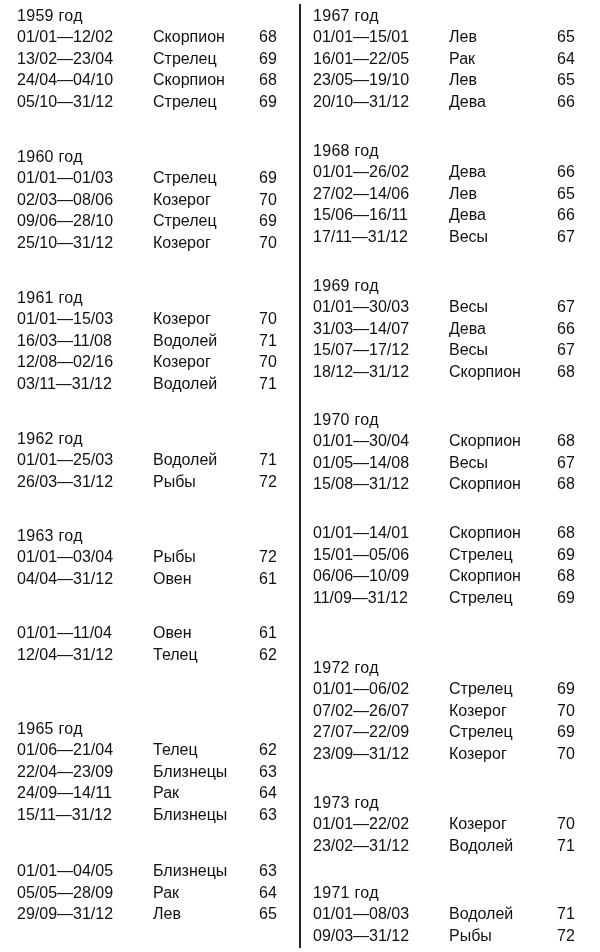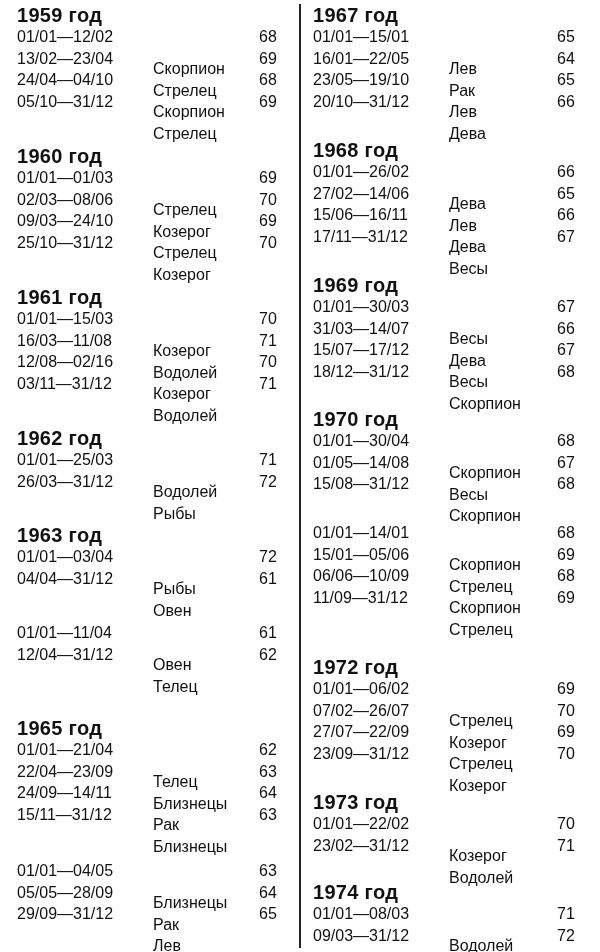--- a/index.html
+++ b/index.html
@@ -8,24 +8,24 @@
     font-family: "Liberation Sans", sans-serif; color: #111111;
   }
   .col { position: absolute; top: 0; }
   .col-left { left: 17px; width: 270px; }
   .col-right { left: 313px; width: 270px; }
   .divider {
     position: absolute; left: 299px; top: 4px; width: 2px; height: 944px;
     background: #222222;
   }
   .block { position: absolute; left: 0; width: 270px; }
-  .year { font-weight: bold; font-size: 20px; line-height: 21px; height: 21px; letter-spacing: 0.3px; }
+  .year { font-weight: normal; font-size: 16px; line-height: 21px; height: 21px; letter-spacing: 0.3px; }
   .row { font-size: 16px; line-height: 21.6px; height: 21.6px; position: relative; white-space: nowrap; }
   .row .dates { position: absolute; left: 0; }
-  .row .sign { position: absolute; left: 136px; margin-top: 32px; }
+  .row .sign { position: absolute; left: 136px; }
   .row .num { position: absolute; left: 242px; }
   .col-right .row .num { left: 244px; }
 </style>
 </head>
 <body>
 
 <div class="col col-left">
 
   <div class="block" style="top:5px">
     <div class="year">1959 год</div>
@@ -57,21 +57,21 @@
         <span class="dates">01/01—01/03</span>
         <span class="sign">Стрелец</span>
         <span class="num">69</span>
       </div>
     <div class="row">
         <span class="dates">02/03—08/06</span>
         <span class="sign">Козерог</span>
         <span class="num">70</span>
       </div>
     <div class="row">
-        <span class="dates">09/03—24/10</span>
+        <span class="dates">09/06—28/10</span>
         <span class="sign">Стрелец</span>
         <span class="num">69</span>
       </div>
     <div class="row">
         <span class="dates">25/10—31/12</span>
         <span class="sign">Козерог</span>
         <span class="num">70</span>
       </div>
   </div>
 
@@ -136,21 +136,21 @@
     <div class="row">
         <span class="dates">12/04—31/12</span>
         <span class="sign">Телец</span>
         <span class="num">62</span>
       </div>
   </div>
 
   <div class="block" style="top:718px">
     <div class="year">1965 год</div>
     <div class="row">
-        <span class="dates">01/01—21/04</span>
+        <span class="dates">01/06—21/04</span>
         <span class="sign">Телец</span>
         <span class="num">62</span>
       </div>
     <div class="row">
         <span class="dates">22/04—23/09</span>
         <span class="sign">Близнецы</span>
         <span class="num">63</span>
       </div>
     <div class="row">
         <span class="dates">24/09—14/11</span>
@@ -333,21 +333,21 @@
         <span class="num">70</span>
       </div>
     <div class="row">
         <span class="dates">23/02—31/12</span>
         <span class="sign">Водолей</span>
         <span class="num">71</span>
       </div>
   </div>
 
   <div class="block" style="top:882px">
-    <div class="year">1974 год</div>
+    <div class="year">1971 год</div>
     <div class="row">
         <span class="dates">01/01—08/03</span>
         <span class="sign">Водолей</span>
         <span class="num">71</span>
       </div>
     <div class="row">
         <span class="dates">09/03—31/12</span>
         <span class="sign">Рыбы</span>
         <span class="num">72</span>
       </div>

